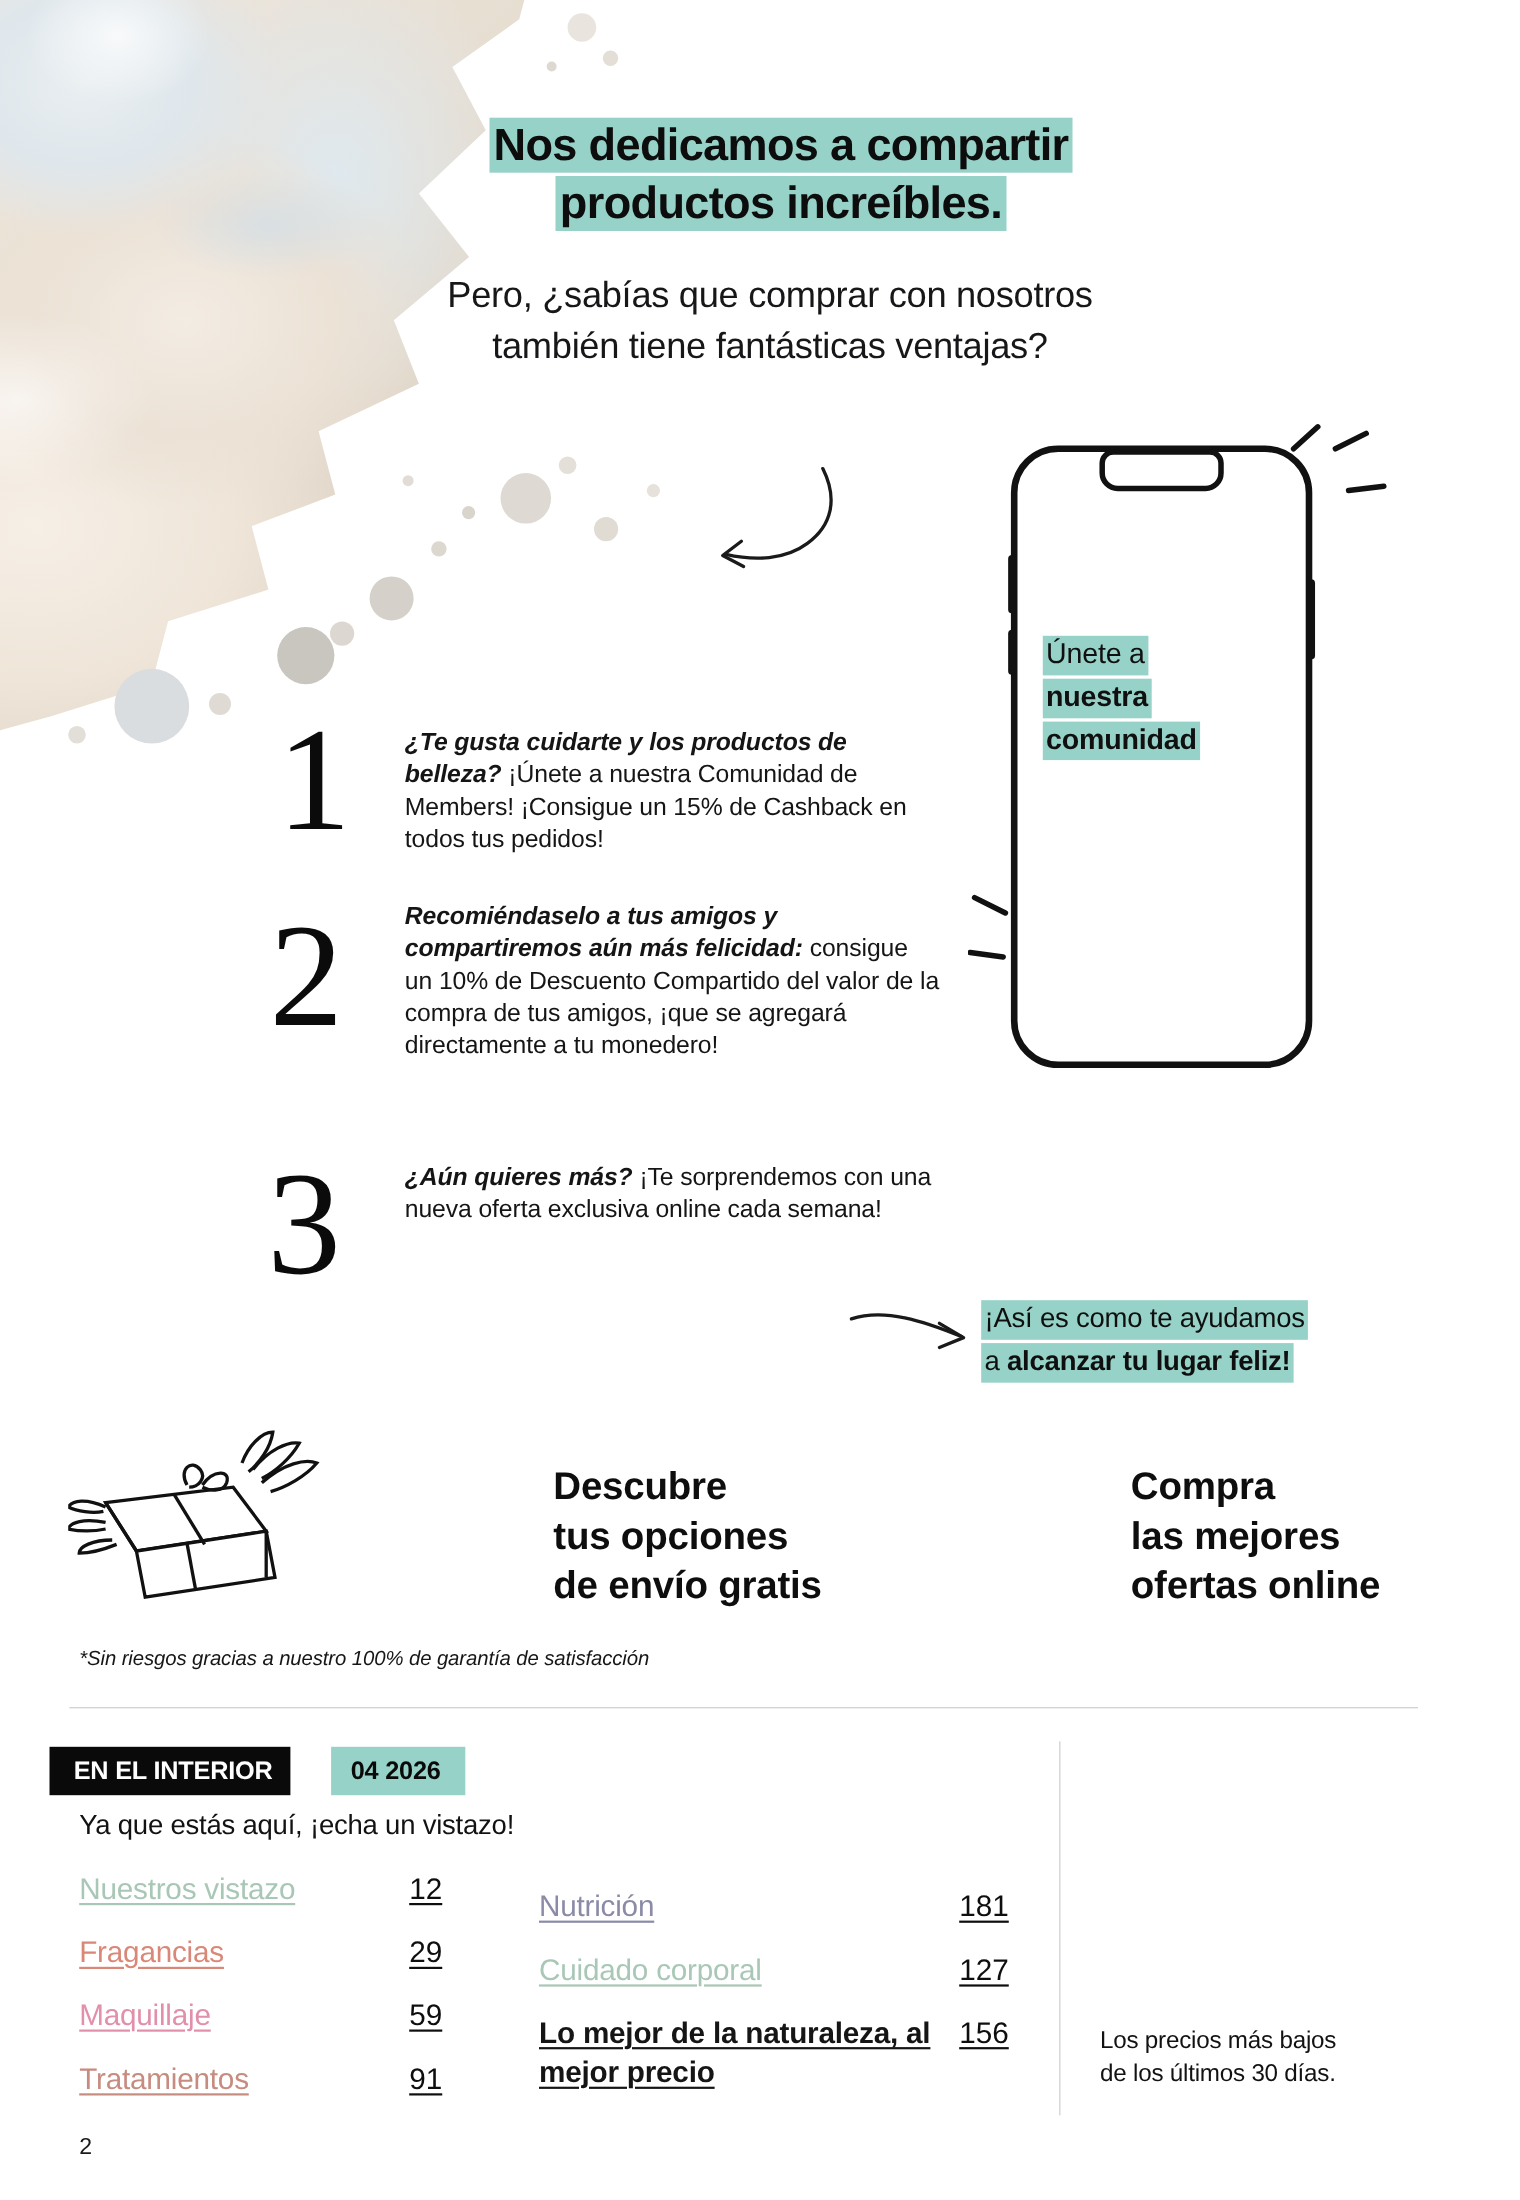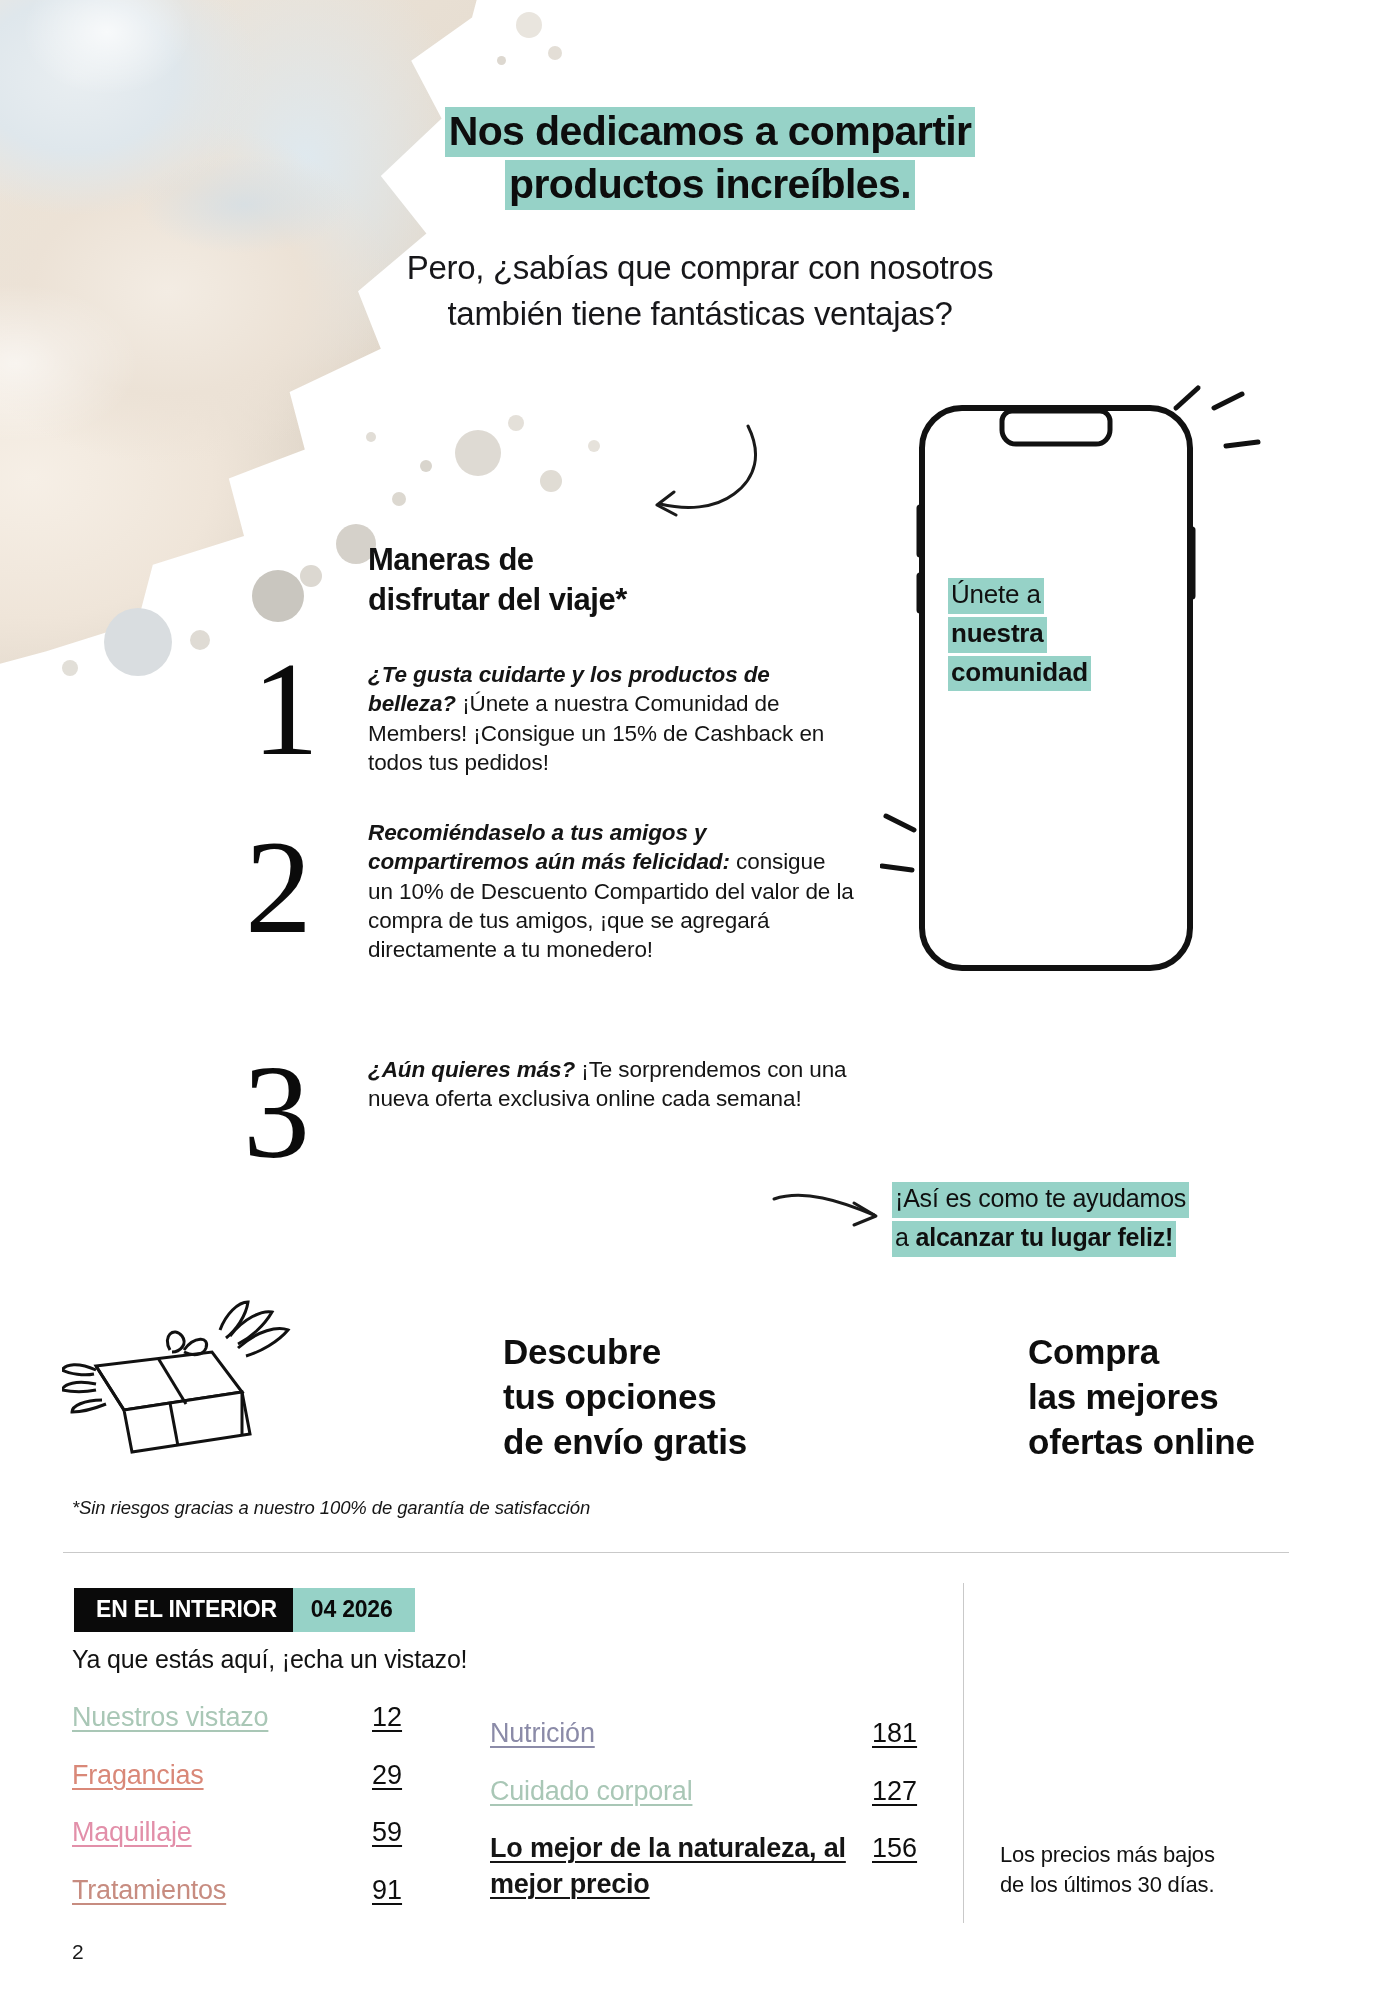--- a/index.html
+++ b/index.html
@@ -189,21 +189,21 @@
     background: #c9c9c9;
   }
   .rule-vert {
     position: absolute;
     left: 963px; top: 1583px;
     width: 1px; height: 340px;
     background: #c9c9c9;
   }
 
   
-  .badge { position: absolute; left: 74px; top: 1588px; display: flex; align-items: flex-end; }
+  .badge { position: absolute; left: 45px; top: 1588px; display: flex; align-items: flex-end; gap: 37px; }
   .badge-left {
     background: #0a0a0a; color: #ffffff;
     font-weight: 700; font-size: 23px; letter-spacing: -0.2px;
     padding: 8px 16px 9px 22px;
   }
   .badge-right {
     background: #96d2c7; color: #0a0a0a;
     font-weight: 700; font-size: 23px; letter-spacing: -0.2px;
     padding: 8px 22px 9px 18px;
   }
@@ -304,24 +304,20 @@
     <span>también tiene fantásticas ventajas?</span>
   </div>
 
   <div class="arrow-curve">
     <svg width="140" height="120" viewBox="0 0 140 120" fill="none">
       <path d="M118 6 C132 34 126 58 104 74 C84 89 56 90 30 84" stroke="#1a1a1a" stroke-width="3" fill="none" stroke-linecap="round"></path>
       <path d="M44 72 L27 85 L46 95" stroke="#1a1a1a" stroke-width="3" fill="none" stroke-linecap="round" stroke-linejoin="round"></path>
     </svg>
   </div>
 
-  <div class="ways-title">
-    <span>Maneras de</span>
-    <span>disfrutar del viaje*</span>
-  </div>
 
   <div class="num num-1">1</div>
   <div class="item-body item-1">
     <b>¿Te gusta cuidarte y los productos de belleza?</b><span> ¡Únete a nuestra Comunidad de Members! ¡Consigue un 15% de Cashback en todos tus pedidos!</span>
   </div>
 
   <div class="num num-2">2</div>
   <div class="item-body item-2">
     <b>Recomiéndaselo a tus amigos y compartiremos aún más felicidad:</b><span> consigue un 10% de Descuento Compartido del valor de la compra de tus amigos, ¡que se agregará directamente a tu monedero!</span>
   </div>

